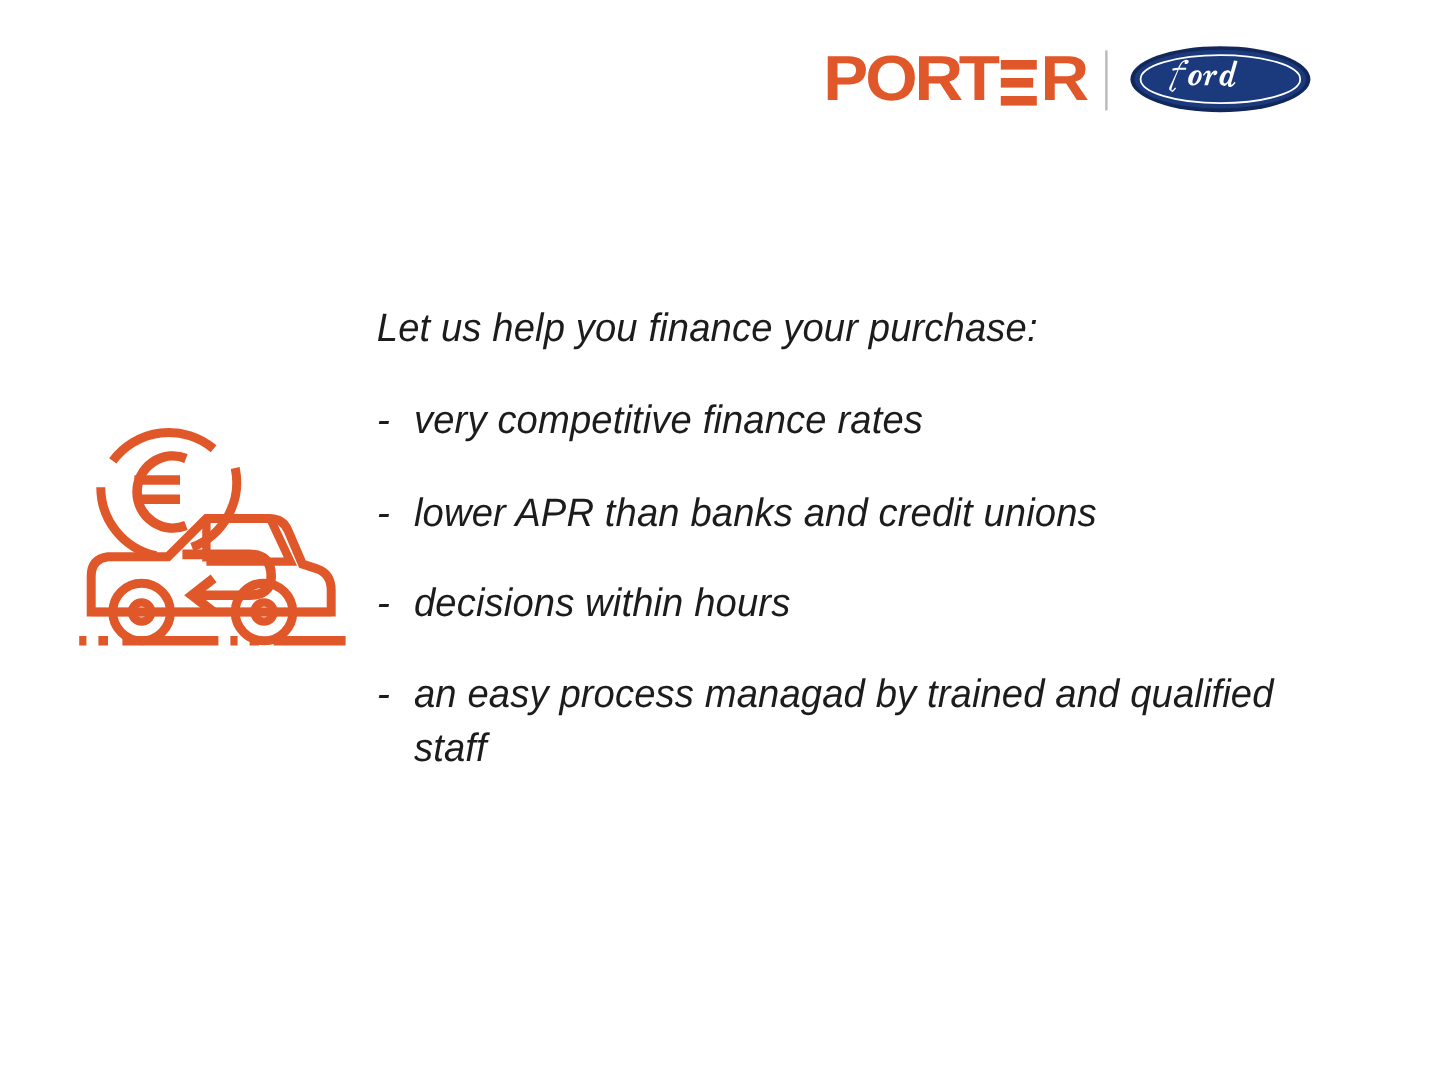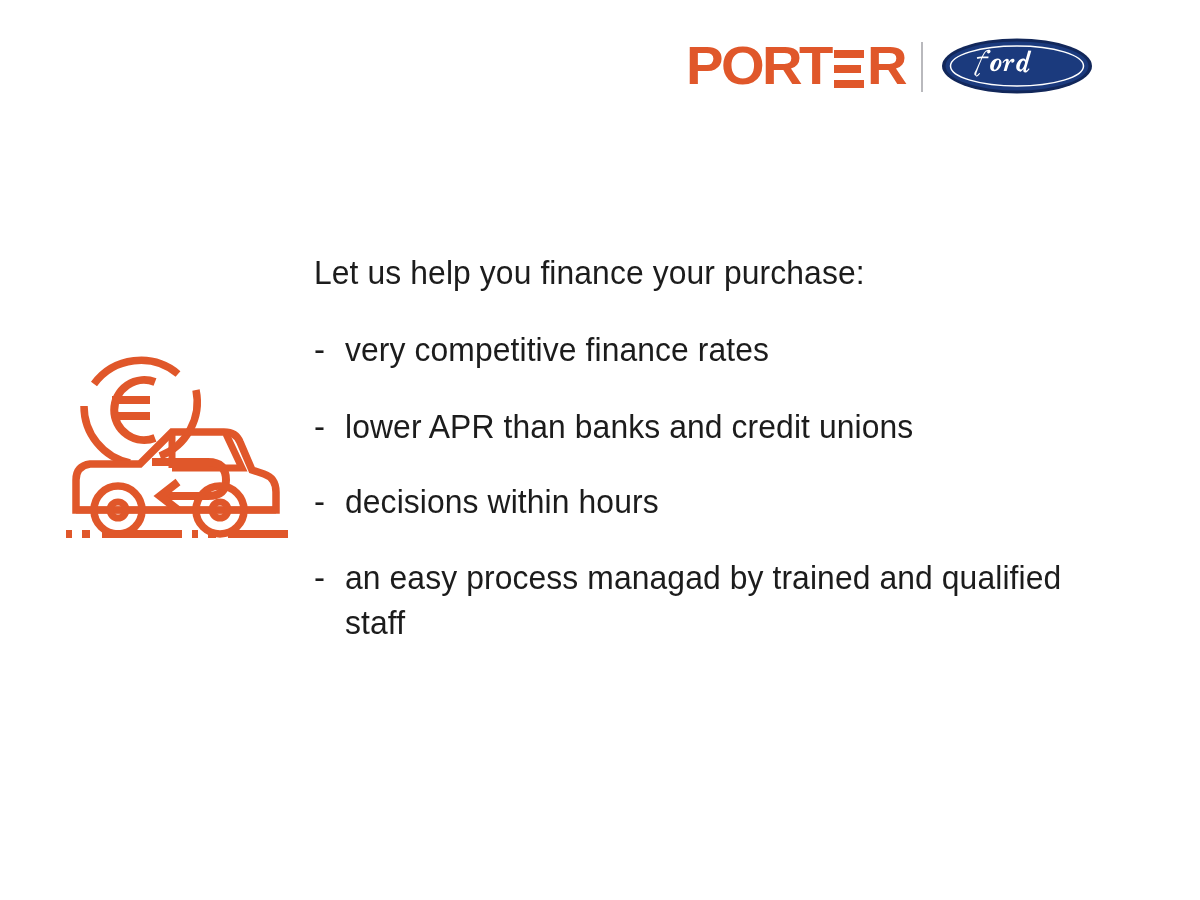--- a/index.html
+++ b/index.html
@@ -85,20 +85,21 @@
     width: 240px;
     height: 240px;
   }
 
   
   #content-block {
     position: absolute;
     left: 314px;
     top: 253px;
     width: 790px;
+    font-style: italic;
   }
   #intro-line {
     font-size: 33px;
     line-height: 40px;
     color: #1c1c1c;
     font-weight: 400;
     letter-spacing: 0.1px;
     transform: scaleX(0.965);
     transform-origin: left top;
     white-space: nowrap;

